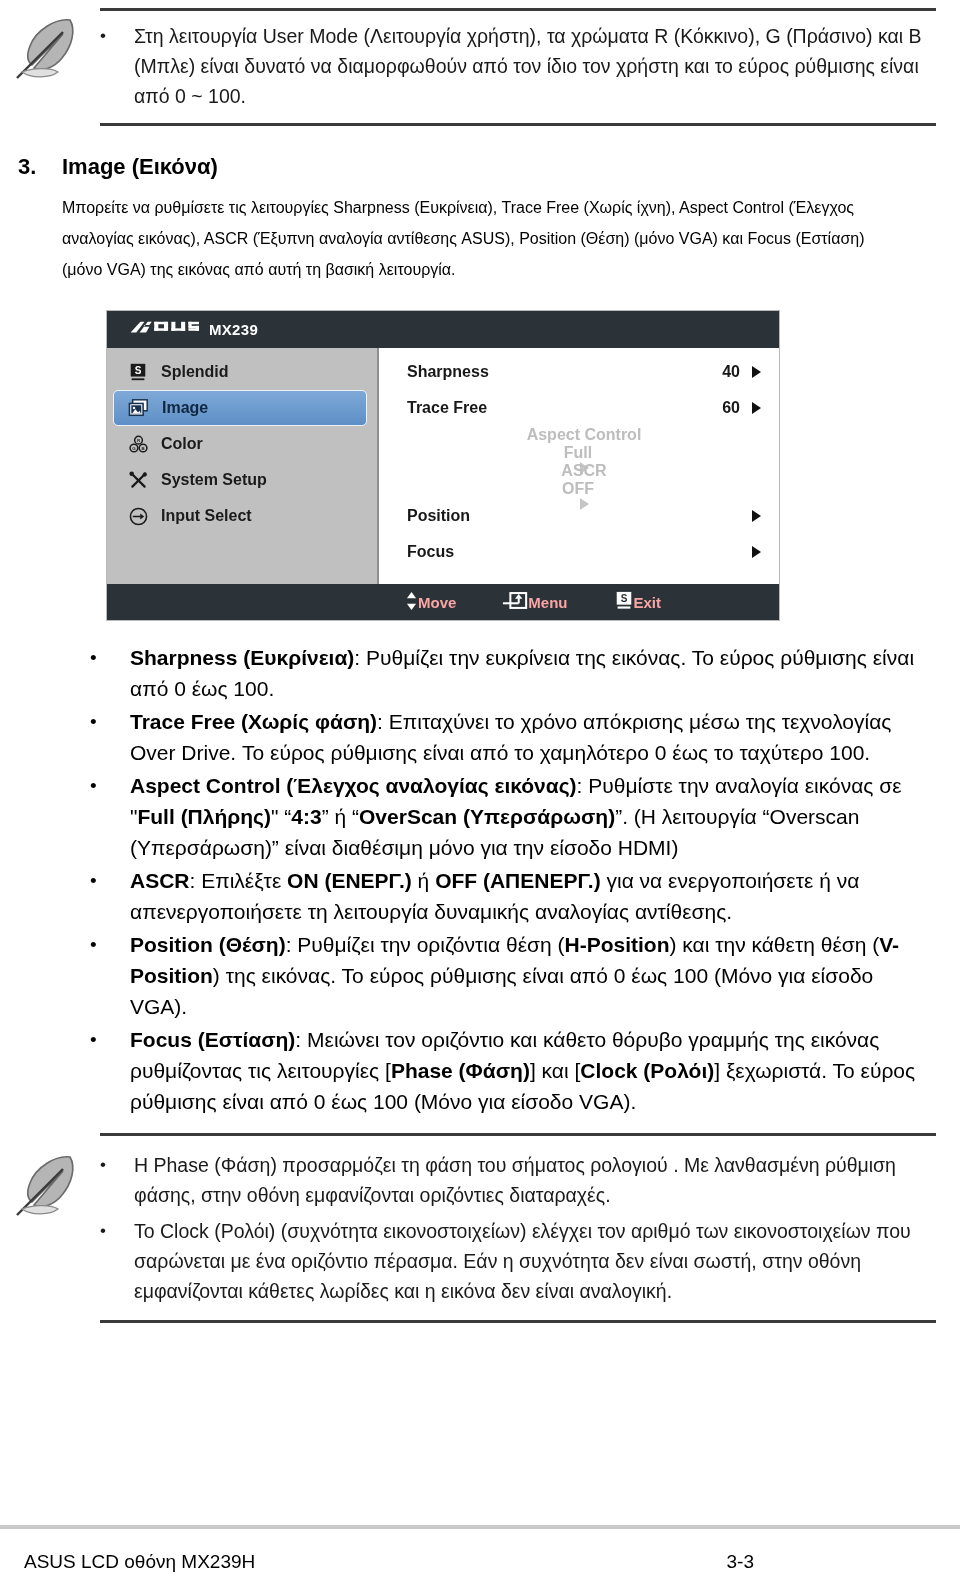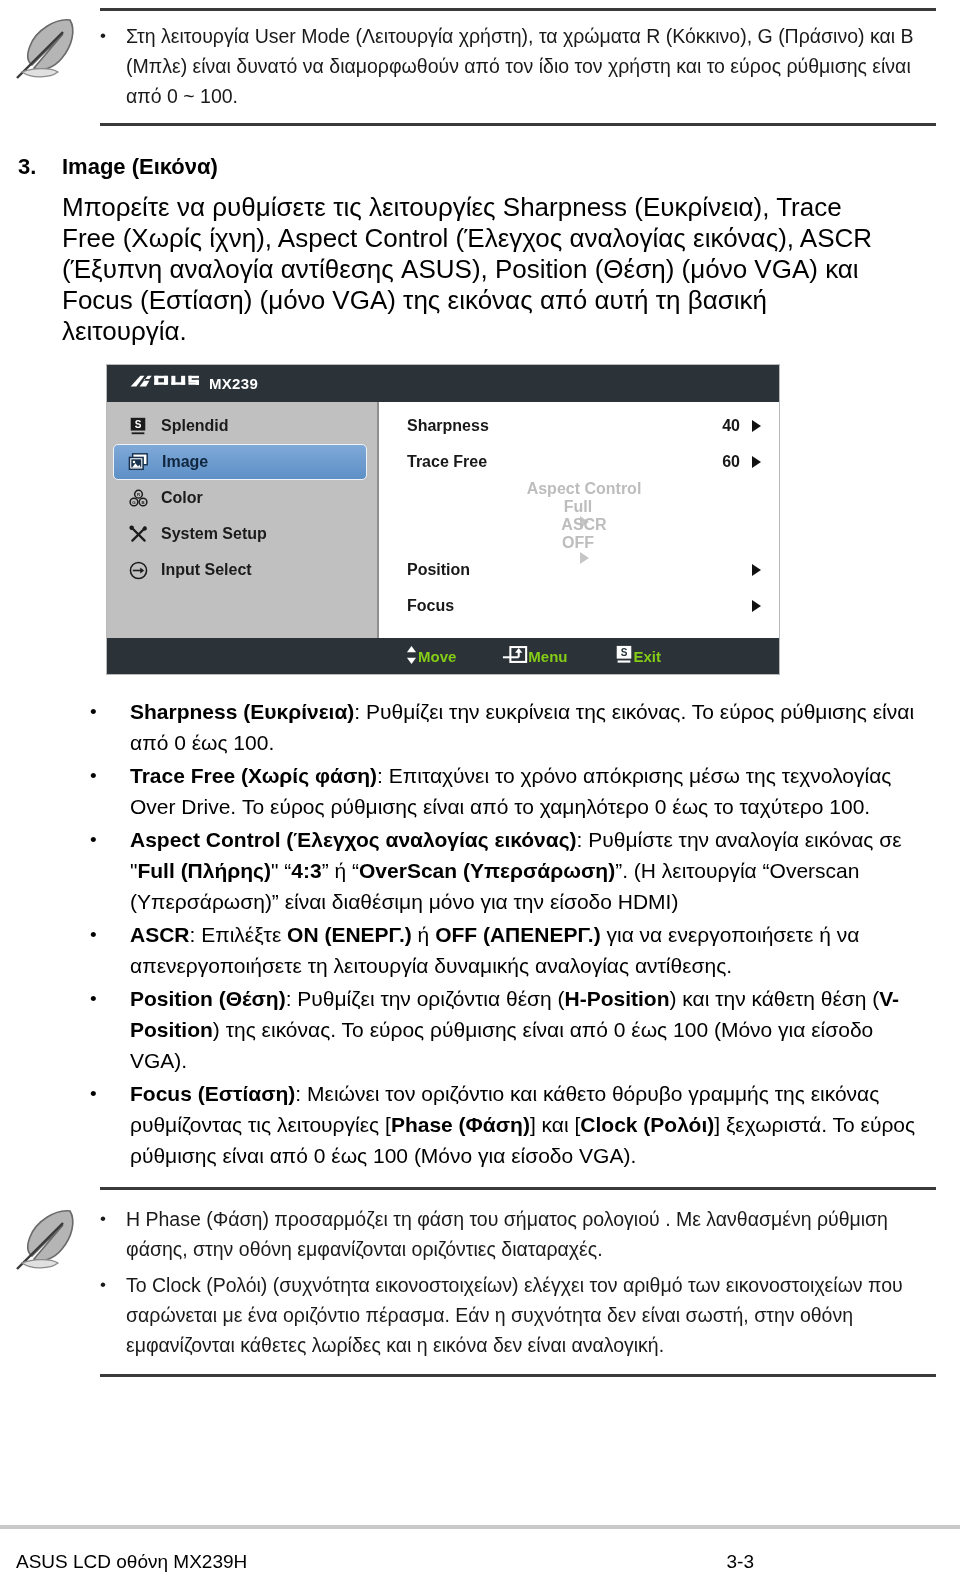--- a/index.html
+++ b/index.html
@@ -42,21 +42,21 @@
     font-size: 19.5px;
     line-height: 30px;
     color: #1a1a1a;
   }
   .note-item .bull {
     width: 26px;
     flex: 0 0 26px;
     font-size: 17px;
     line-height: 30px;
   }
-  .note-item .txt { flex: 1; }
+  .note-item .txt { flex: 1; margin-left: 8px; }
 
   
   .sect {
     display: flex;
     margin-top: 26px;
   }
   .sect-num {
     width: 62px;
     flex: 0 0 62px;
     text-align: left;
@@ -67,29 +67,29 @@
     box-sizing: border-box;
   }
   .sect-content { flex: 1; padding-right: 62px; }
   .sect-title {
     font-size: 22px;
     font-weight: bold;
     line-height: 30px;
     margin-bottom: 10px;
   }
   .sect-para {
-    font-size: 26px;
+    font-size: 16px;
     line-height: 31px;
   }
 
   
   .osd {
     width: 672px;
     margin-left: 107px;
-    margin-top: 18px;
+    margin-top: 26px;
     background: #ffffff;
     box-shadow: 0 0 0 1px #b9b9b9;
   }
   .osd-title {
     background: #2b3338;
     height: 37px;
     display: flex;
     align-items: center;
     padding-left: 22px;
   }
@@ -171,21 +171,21 @@
     height: 36px;
     display: flex;
     align-items: center;
     justify-content: center;
     gap: 46px;
     padding-left: 180px;
   }
   .osd-fitem {
     display: flex;
     align-items: center;
-    color: #84cc16;
+    color: #fca5a5;
     font-size: 15px;
     font-weight: bold;
     gap: 0;
   }
 
   
   .blist { margin-top: 22px; padding-left: 0; }
   .bitem {
     display: flex;
     align-items: flex-start;
@@ -217,21 +217,21 @@
     background: #c9c9c9;
   }
   .footer {
     position: absolute;
     left: 0;
     bottom: 14px;
     width: 764px;
     display: flex;
     justify-content: space-between;
     font-size: 19px;
-    padding: 0 10px 0 16px;
+    padding: 0 10px 0 24px;
     box-sizing: border-box;
   }
 </style>
 </head>
 <body>
 
 <div class="note-box" style="padding-top:8px;">
   <div class="rule"></div>
 
   <span class="note-icon" style="top:10px;">

